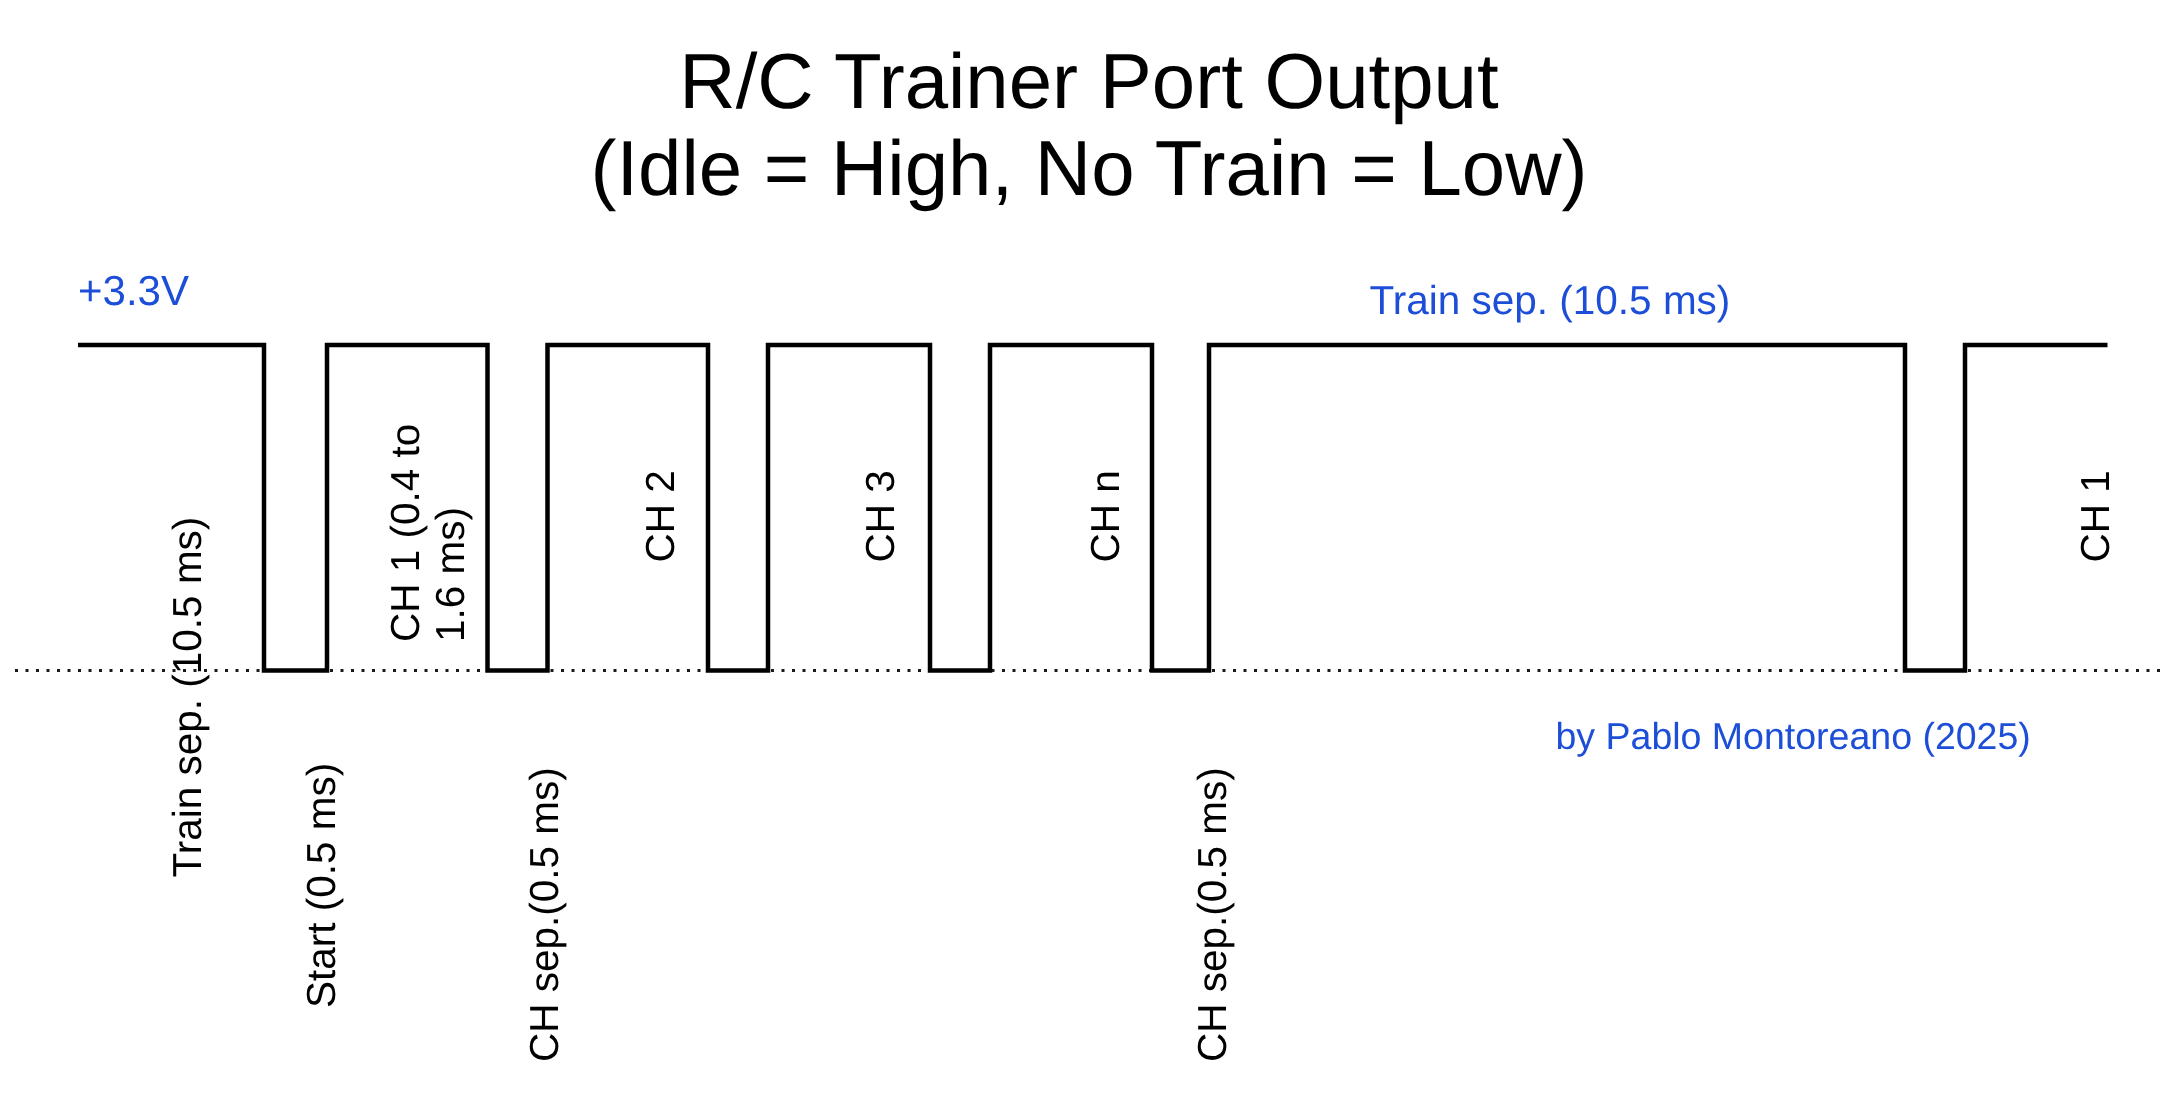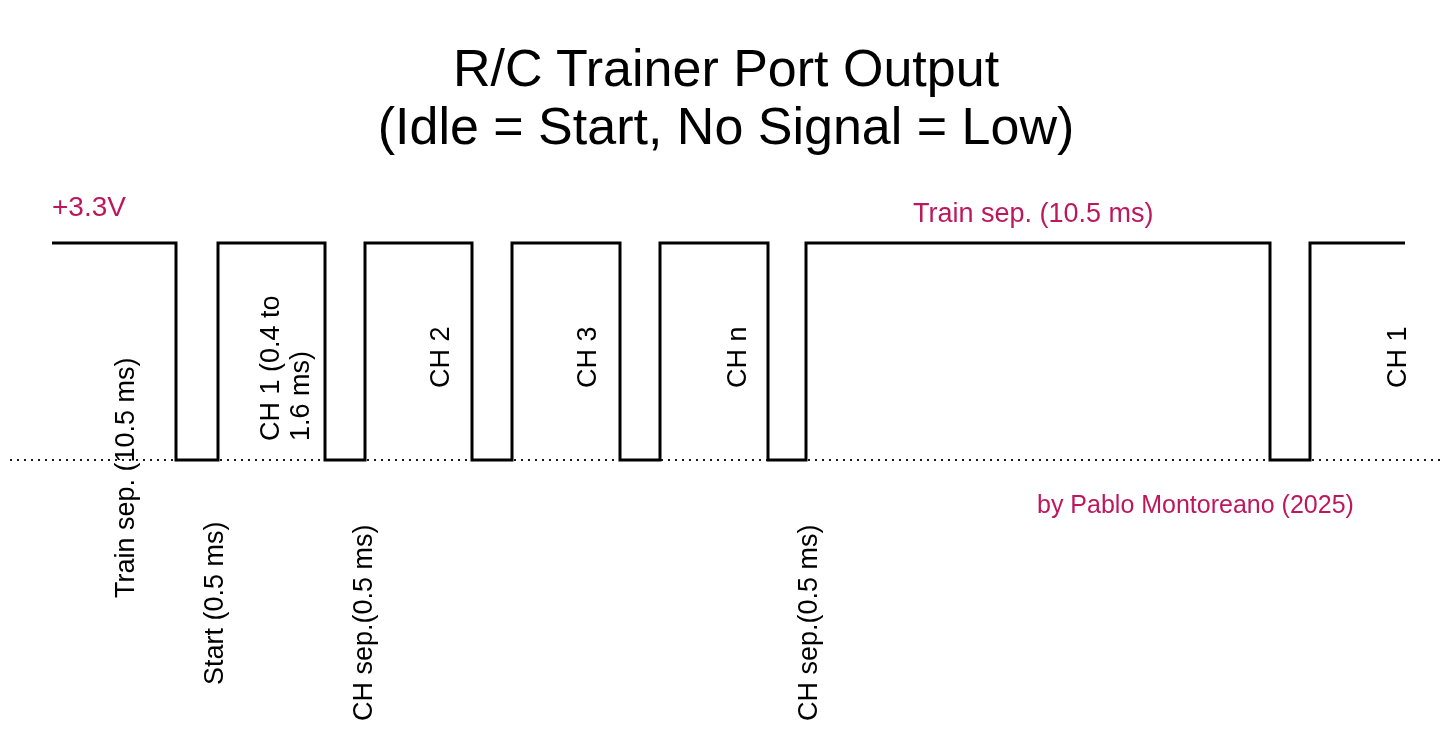--- a/index.html
+++ b/index.html
@@ -11,21 +11,21 @@
     width: 1452px;
     height: 734px;
     font-family: "Liberation Sans", sans-serif;
     color: #000000;
     overflow: hidden;
     position: relative;
   }
   #diagram-root {
     position: absolute;
     left: 0;
-    top: 13px;
+    top: 0;
     width: 1452px;
     height: 686px;
   }
   .title-block {
     position: absolute;
     left: 0;
     top: 26px;
     width: 1452px;
     text-align: center;
     line-height: 1.12;
@@ -53,21 +53,21 @@
   }
   .baseline-dotted {
     fill: none;
     stroke: #1a1a1a;
     stroke-width: 2;
     stroke-dasharray: 2 5;
   }
   .lbl {
     position: absolute;
     font-size: 27px;
-    color: #be185d;
+    color: #1d4ed8;
     white-space: pre;
   }
   .lbl-voltage {
     left: 52px;
     top: 178px;
     font-size: 28px;
   }
   .lbl-trainsep-top {
     left: 913px;
     top: 185px;
@@ -91,21 +91,21 @@
     text-align: left;
   }
 </style>
 </head>
 <body>
 
 <div id="diagram-root">
 
   <div class="title-block">
     <div class="title-line">R/C Trainer Port Output</div>
-    <div class="title-line">(Idle = Start, No Signal = Low)</div>
+    <div class="title-line">(Idle = High, No Train = Low)</div>
   </div>
 
   <svg class="wave-canvas" viewBox="0 0 1452 734">
     <line class="baseline-dotted" id="baseline-line" x1="10" y1="447" x2="1440" y2="447"></line>
     <path class="wave-path" id="wave-path" d="M 52 230 L 176 230 L 176 447 L 218 447 L 218 230 L 325 230 L 325 447 L 365 447 L 365 230 L 472 230 L 472 447 L 512 447 L 512 230 L 620 230 L 620 447 L 660 447 L 660 230 L 768 230 L 768 447 L 806 447 L 806 230 L 1270 230 L 1270 447 L 1310 447 L 1310 230 L 1405 230 "></path>
   </svg>
 
   <div class="lbl lbl-voltage">+3.3V</div>
   <div class="lbl lbl-trainsep-top">Train sep. (10.5 ms)</div>
   <div class="lbl lbl-credit">by Pablo Montoreano (2025)</div>

